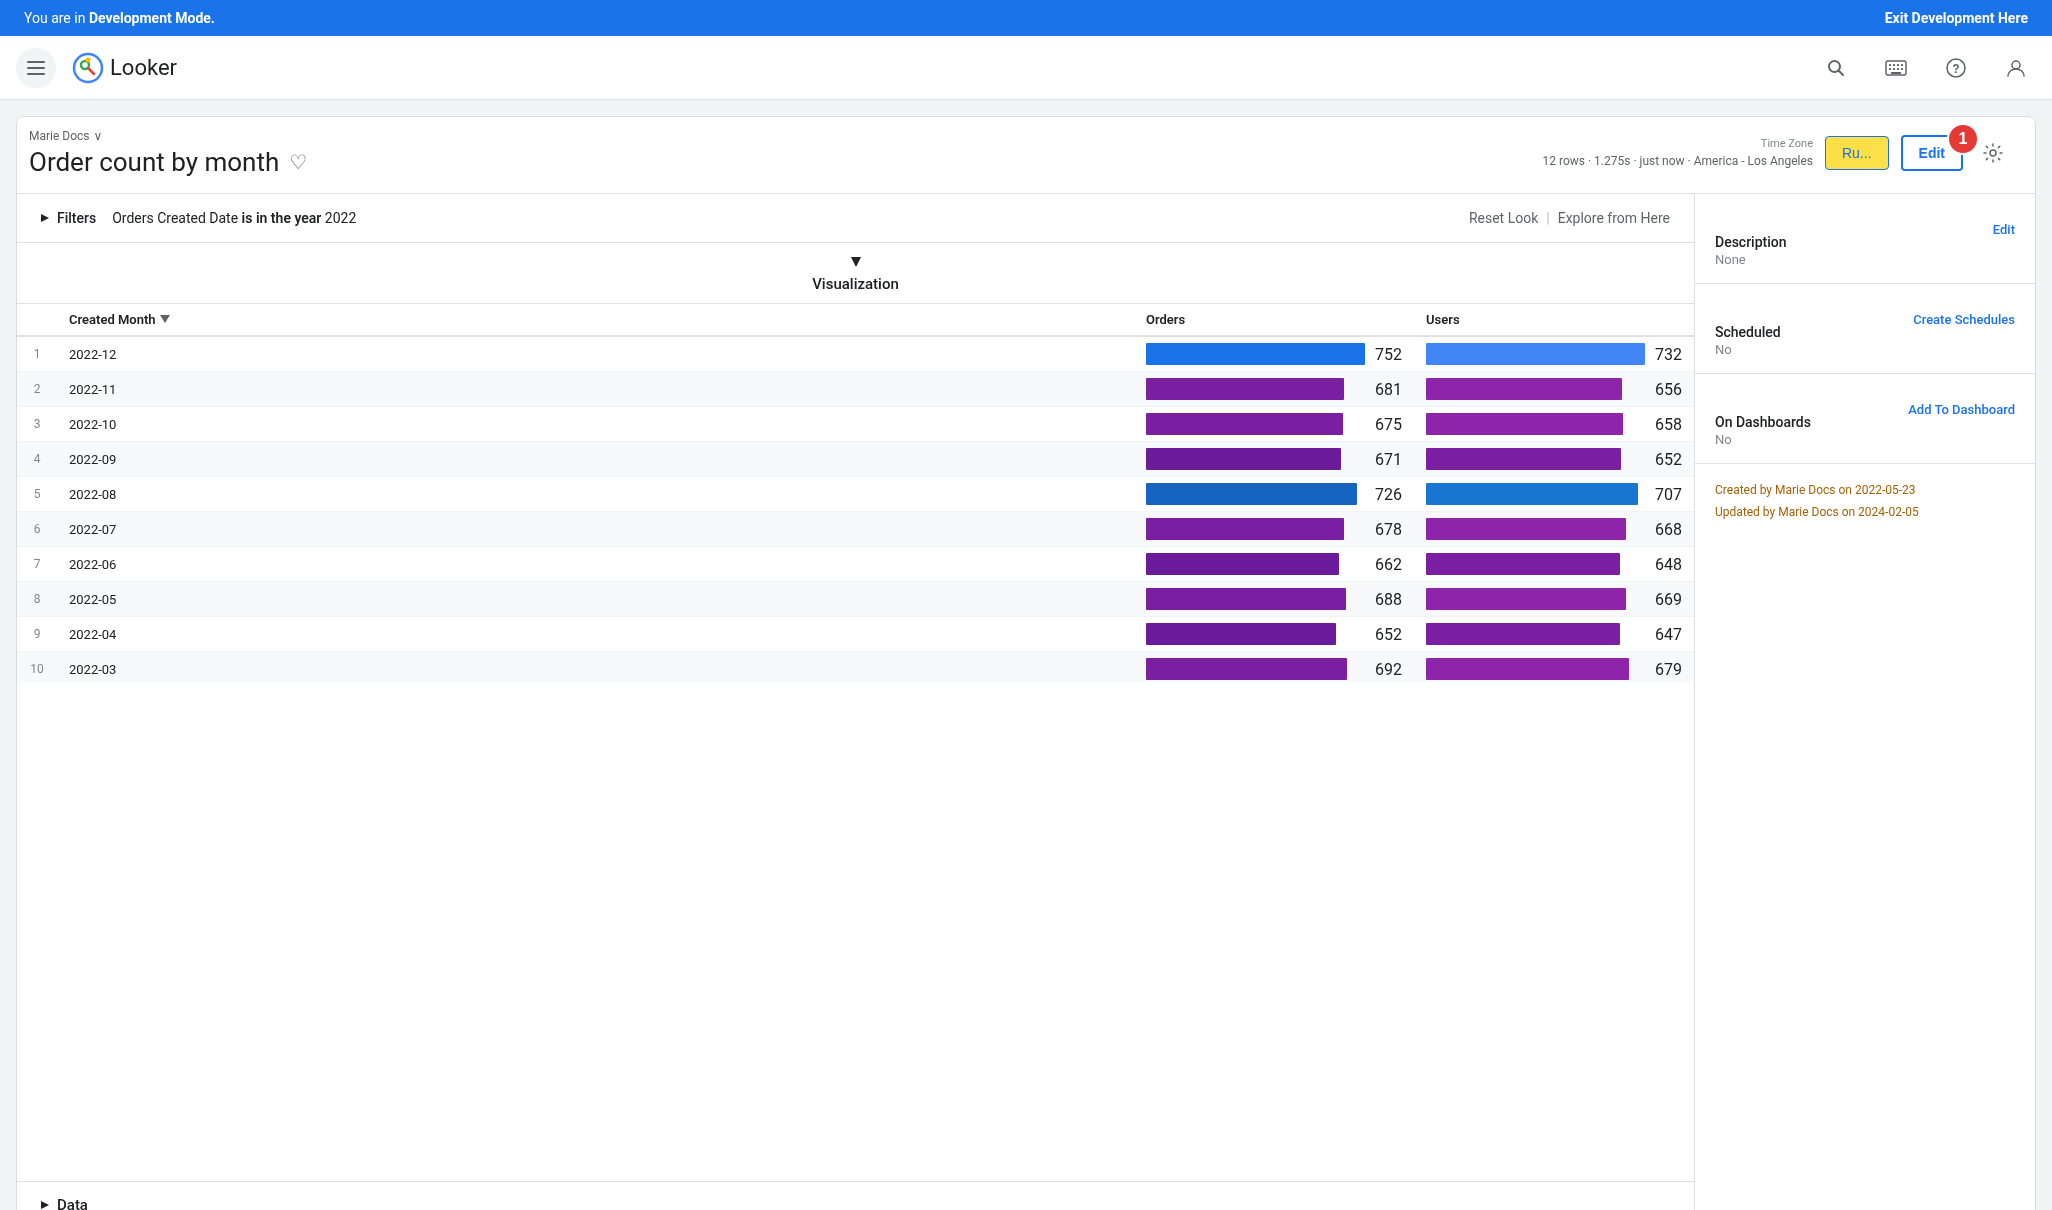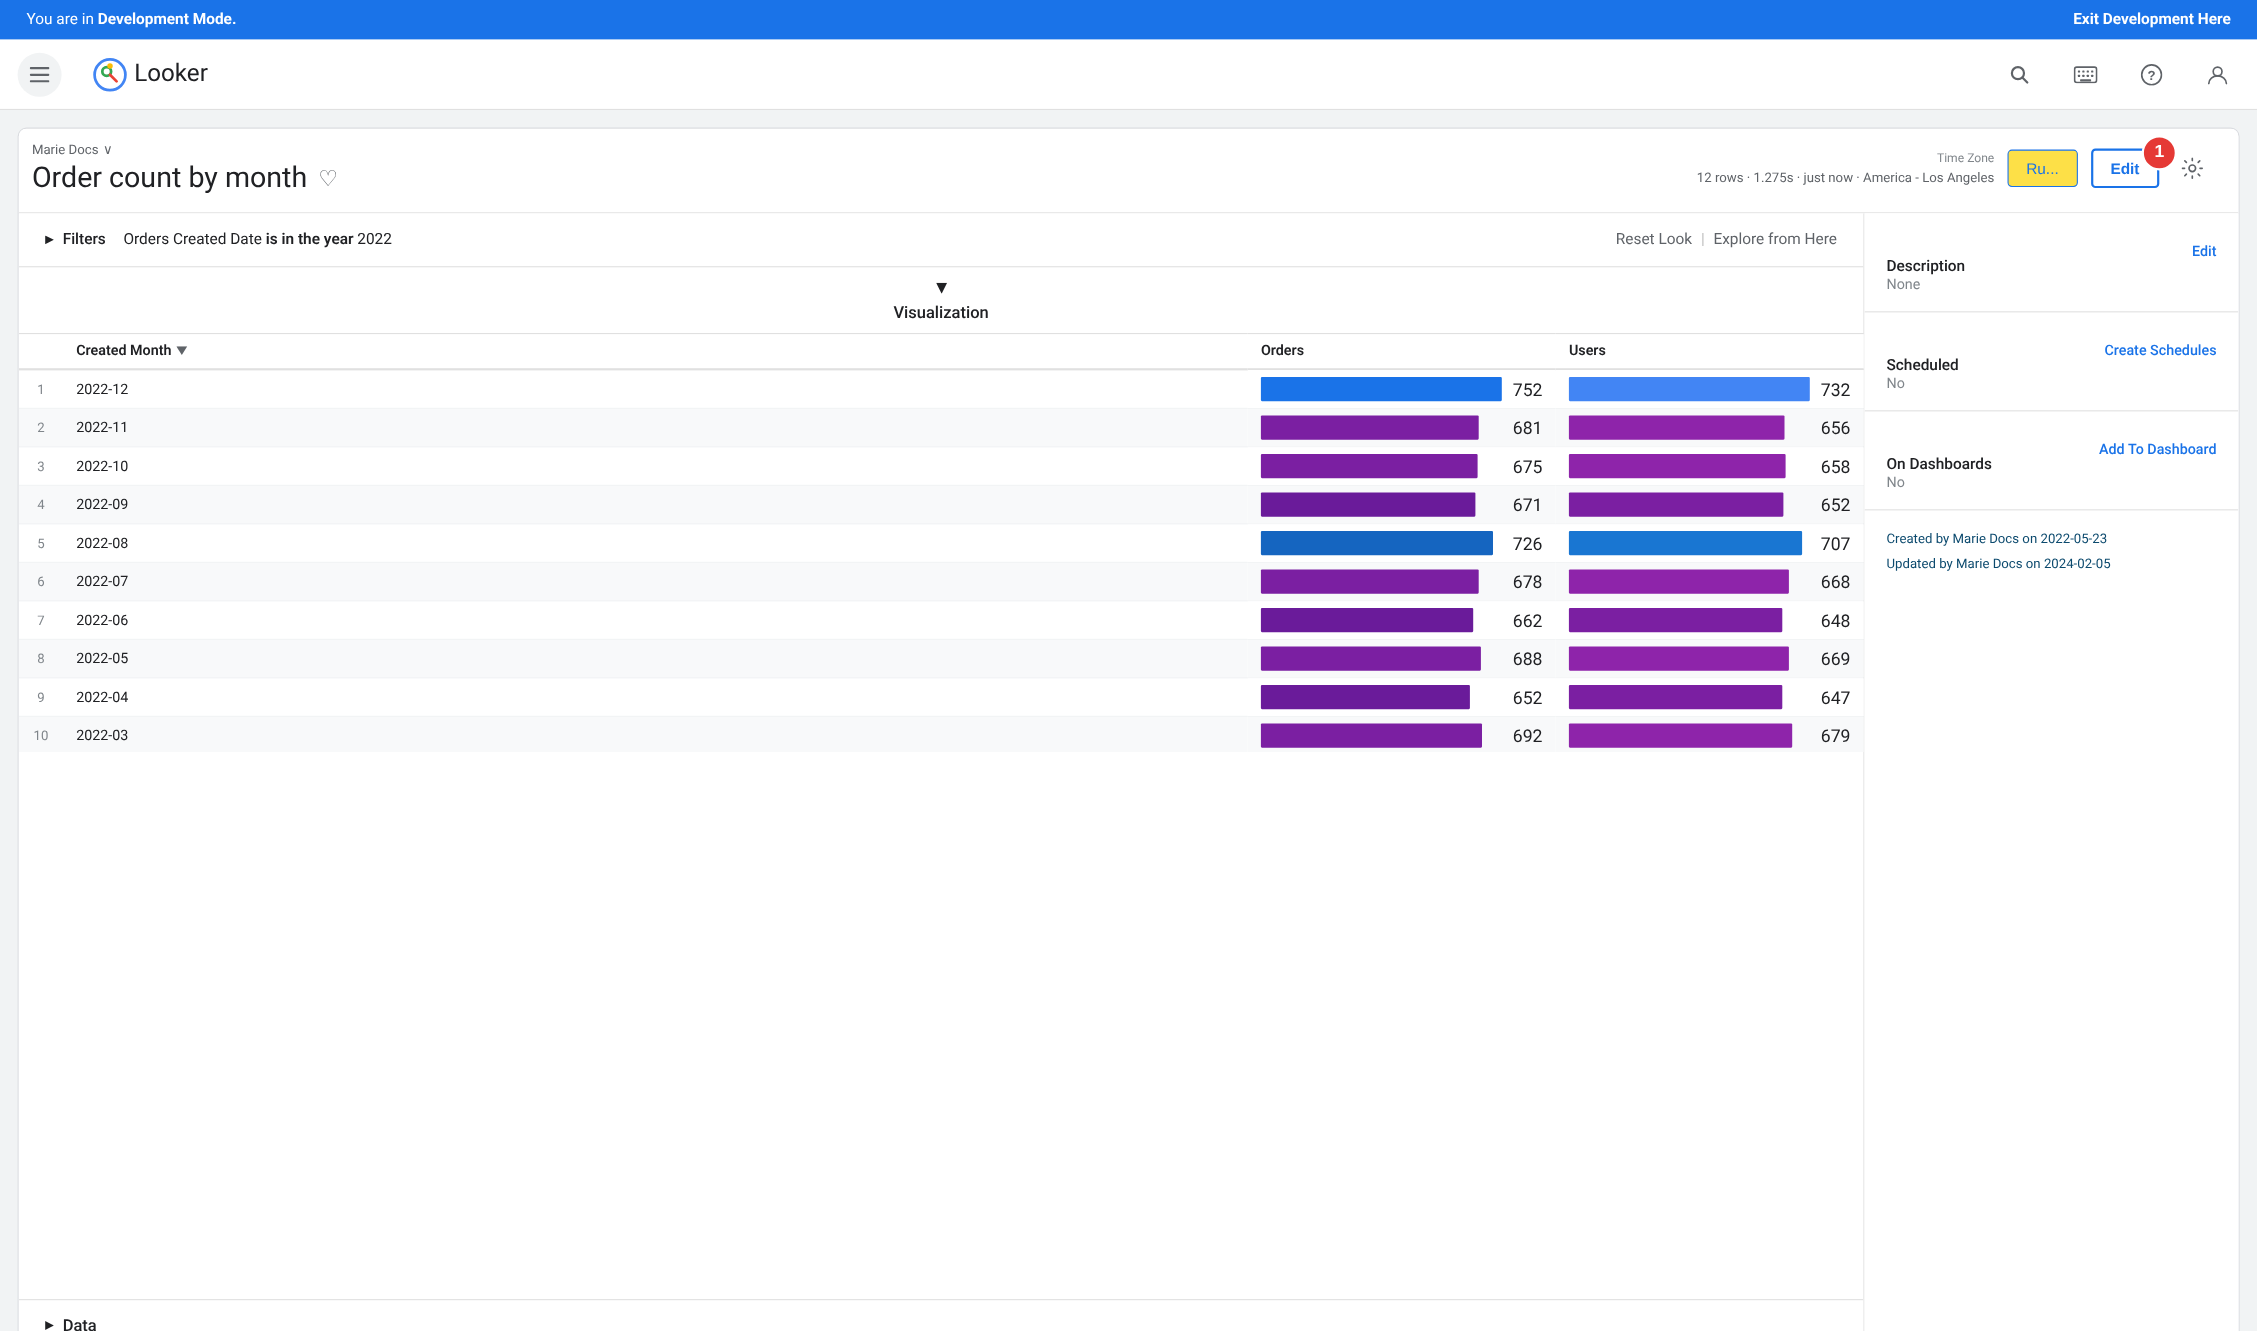--- a/index.html
+++ b/index.html
@@ -21,21 +21,21 @@
 
     
     .top-nav {
       background: #fff;
       display: flex;
       align-items: center;
       padding: 0 16px;
       height: 64px;
       border-bottom: 1px solid #e0e0e0;
     }
-    .nav-left { display: flex; align-items: center; gap: 28px; }
+    .nav-left { display: flex; align-items: center; gap: 16px; }
     .hamburger-btn {
       width: 40px; height: 40px;
       background: #f1f3f4;
       border-radius: 50%;
       display: flex; align-items: center; justify-content: center;
       cursor: pointer; border: none;
     }
     .looker-logo { display: flex; align-items: center; gap: 6px; font-size: 22px; font-weight: 400; color: #202124; }
     .logo-icon { width: 32px; height: 32px; }
     .nav-right { margin-left: auto; display: flex; align-items: center; gap: 20px; }
@@ -180,21 +180,21 @@
       overflow-y: auto;
       background: #fff;
     }
     .right-section { padding: 16px 20px; border-bottom: 1px solid #e0e0e0; }
     .right-section-title { font-size: 16px; font-weight: 500; color: #202124; display: flex; align-items: center; justify-content: space-between; }
     .details-arrow { color: #5f6368; font-size: 18px; cursor: pointer; }
     .right-field-label { font-size: 14px; font-weight: 500; color: #202124; margin-bottom: 2px; margin-top: 12px; }
     .right-field-value { font-size: 13px; color: #80868b; }
     .right-field-action { font-size: 13px; color: #1a73e8; cursor: pointer; font-weight: 500; }
     .right-field-row { display: flex; justify-content: space-between; align-items: flex-start; margin-top: 12px; }
-    .right-footer { padding: 16px 20px; font-size: 12px; color: #0c4a6e; line-height: 1.8; }
+    .right-footer { padding: 16px 20px; font-size: 12px; color: #a16207; line-height: 1.8; }
 
     
     .data-section {
       padding: 14px 24px;
       border-top: 1px solid #e0e0e0;
       display: flex; align-items: center; gap: 8px; cursor: pointer;
       font-size: 15px; font-weight: 500; background: #fff;
     }
 
     

